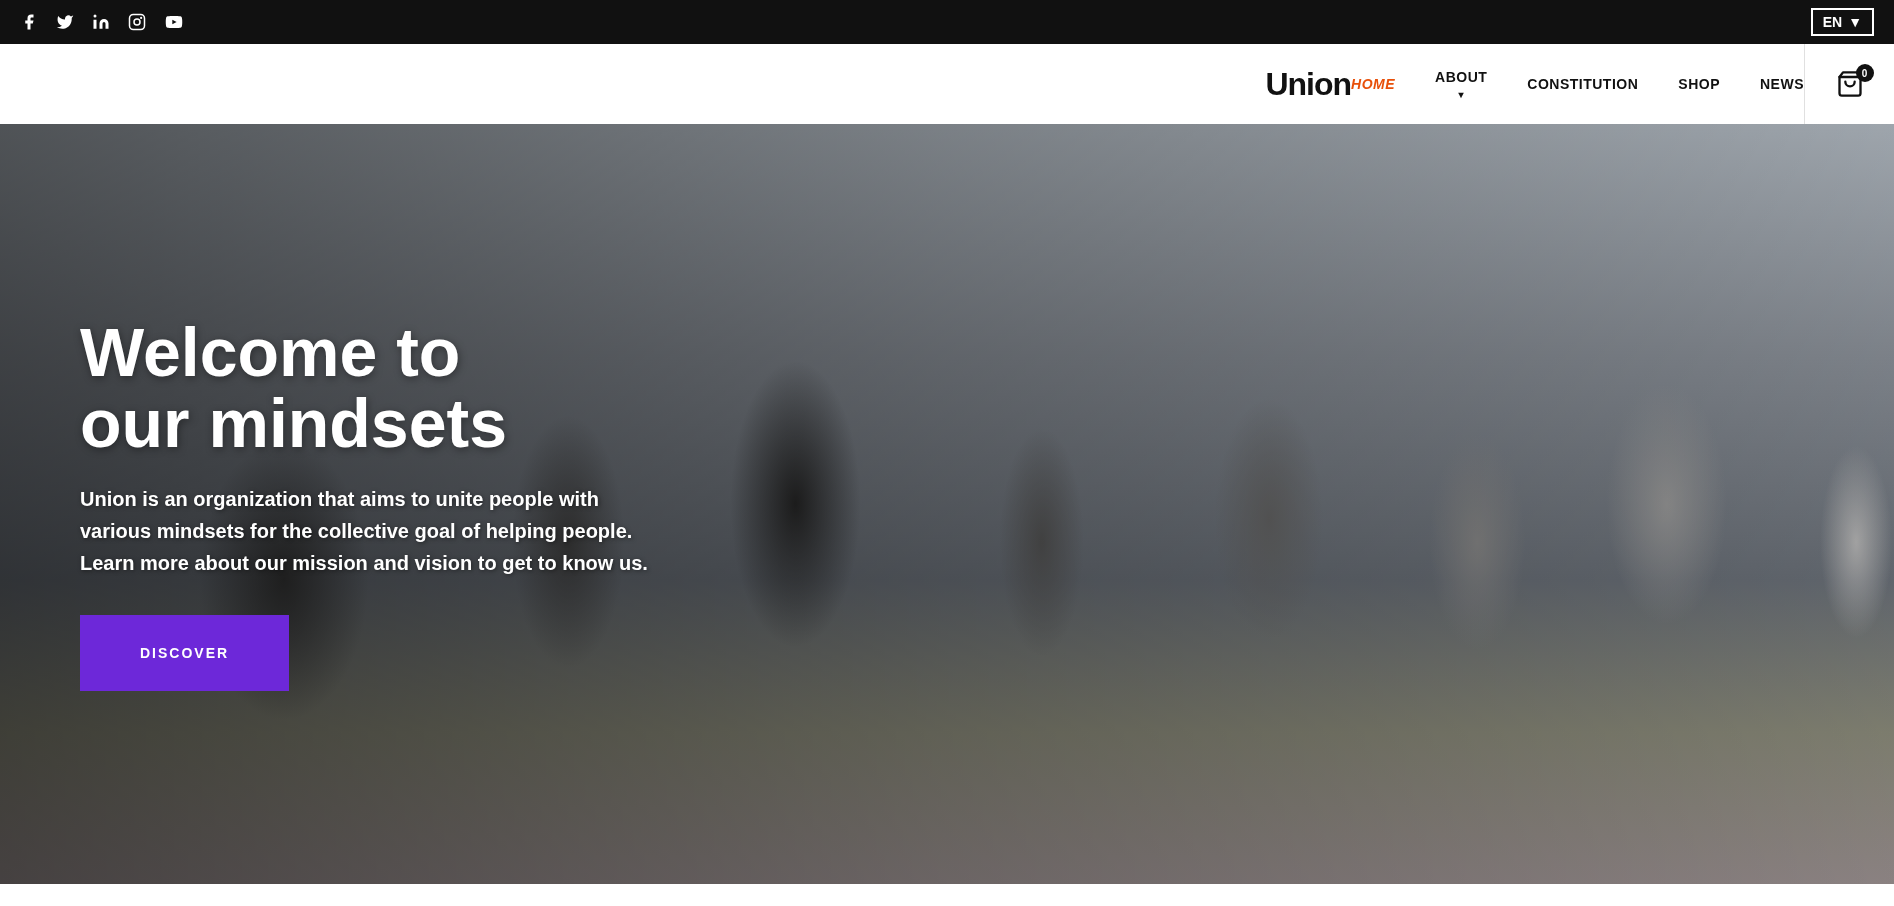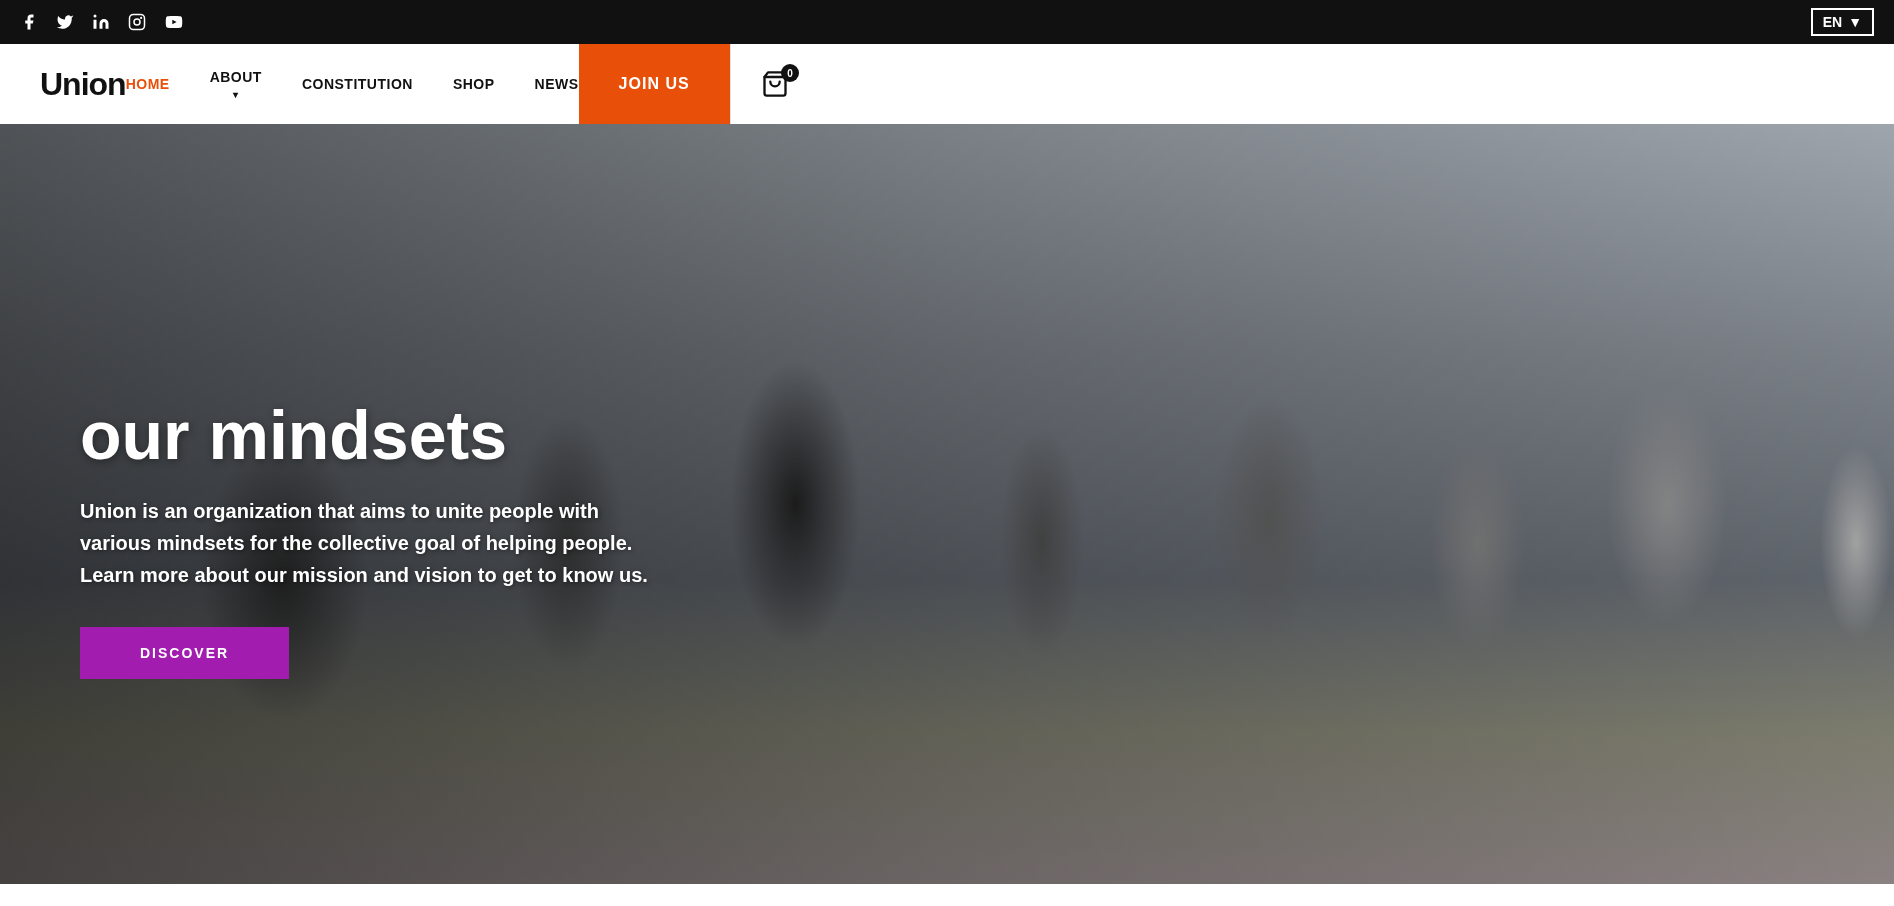--- a/index.html
+++ b/index.html
@@ -46,21 +46,21 @@
       font-weight: bold;
       font-size: 14px;
       cursor: pointer;
     }
 
     
     .navbar {
       background-color: #ffffff;
       display: flex;
       align-items: center;
-      justify-content: flex-start;
+      justify-content: flex-end;
       height: 80px;
       position: relative;
     }
 
     .navbar-left {
       display: flex;
       align-items: center;
       padding-left: 40px;
     }
 
@@ -85,20 +85,21 @@
       letter-spacing: 0.5px;
       cursor: pointer;
       text-decoration: none;
       display: flex;
       align-items: center;
       gap: 4px;
     }
 
     .nav-link.active {
       color: #e8500a;
+      font-style: italic;
     }
 
     .nav-link.inactive {
       color: #111111;
       flex-direction: column;
     }
 
     .nav-link .dropdown-arrow {
       font-size: 10px;
       color: #111111;
@@ -217,27 +218,27 @@
     .hero-description {
       font-size: 20px;
       font-weight: 600;
       line-height: 1.6;
       margin-bottom: 36px;
       max-width: 590px;
       text-shadow: 1px 1px 4px rgba(0,0,0,0.5);
     }
 
     .discover-btn {
-      background-color: #a21caf;
+      background-color: #6d28d9;
       color: white;
       font-size: 14px;
       font-weight: 700;
       letter-spacing: 2px;
       text-transform: uppercase;
-      padding: 18px 60px;
+      padding: 30px 60px;
       border: none;
       cursor: pointer;
       display: inline-block;
     }
 
     
     .cart-svg {
       width: 28px;
       height: 28px;
     }
@@ -301,38 +302,37 @@
     </a>
     <a class="nav-link inactive">
       <span>SHOP</span>
     </a>
     <a class="nav-link inactive">
       <span>NEWS</span>
     </a>
   </div>
 
   <div class="navbar-right">
-    <button class="join-us-btn">JOIN US</button>
     <div class="cart-area">
       <div class="cart-icon-wrapper">
         <svg class="cart-svg" viewBox="0 0 24 24" fill="none" stroke="#111" stroke-width="2" stroke-linecap="round" stroke-linejoin="round">
           <path d="M6 2L3 6v14a2 2 0 0 0 2 2h14a2 2 0 0 0 2-2V6l-3-4z"></path>
           <line x1="3" y1="6" x2="21" y2="6"></line>
           <path d="M16 10a4 4 0 0 1-8 0"></path>
         </svg>
         <span class="cart-count">0</span>
       </div>
     </div>
   </div>
 </nav>
 
 <section class="hero">
   <div class="hero-image-sim"></div>
   <div class="hero-bg"></div>
   <div class="hero-content">
     <h1 class="hero-title">
-      <br>
+      <span>Welcome to</span><br>
       <span>our mindsets</span>
     </h1>
     <p class="hero-description">Union is an organization that aims to unite people with various mindsets for the collective goal of helping people. Learn more about our mission and vision to get to know us.</p>
     <button class="discover-btn">DISCOVER</button>
   </div>
 </section>
 
 </body></html>

